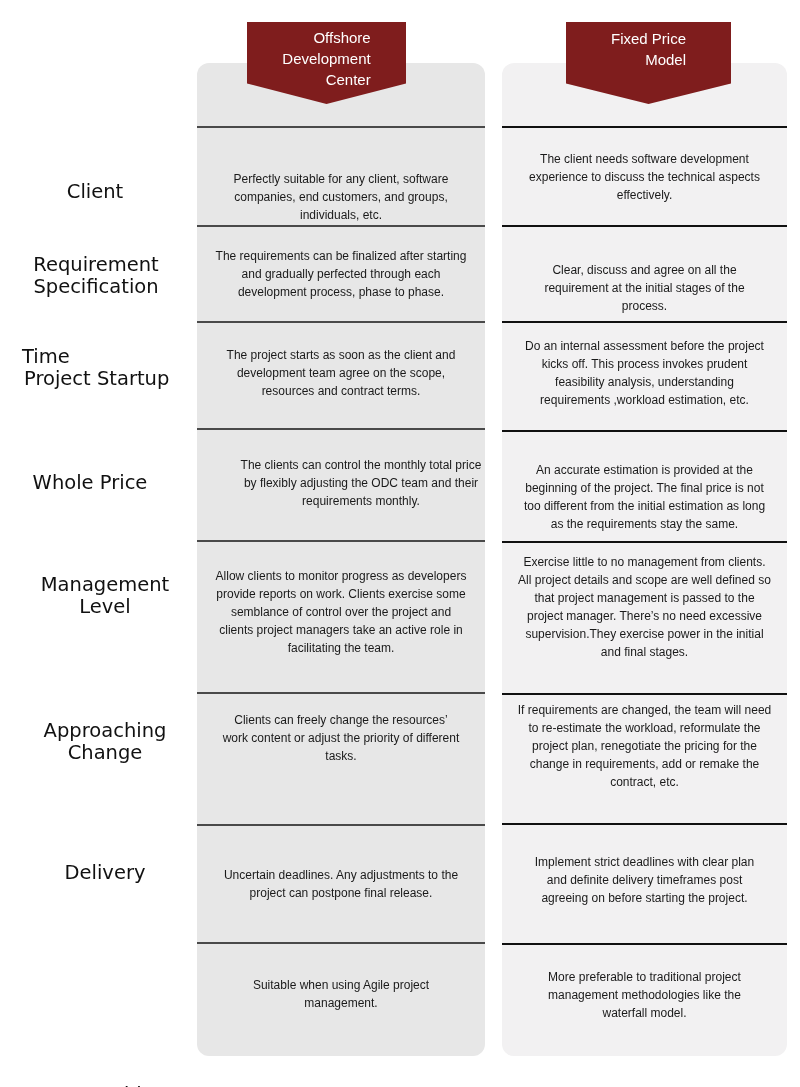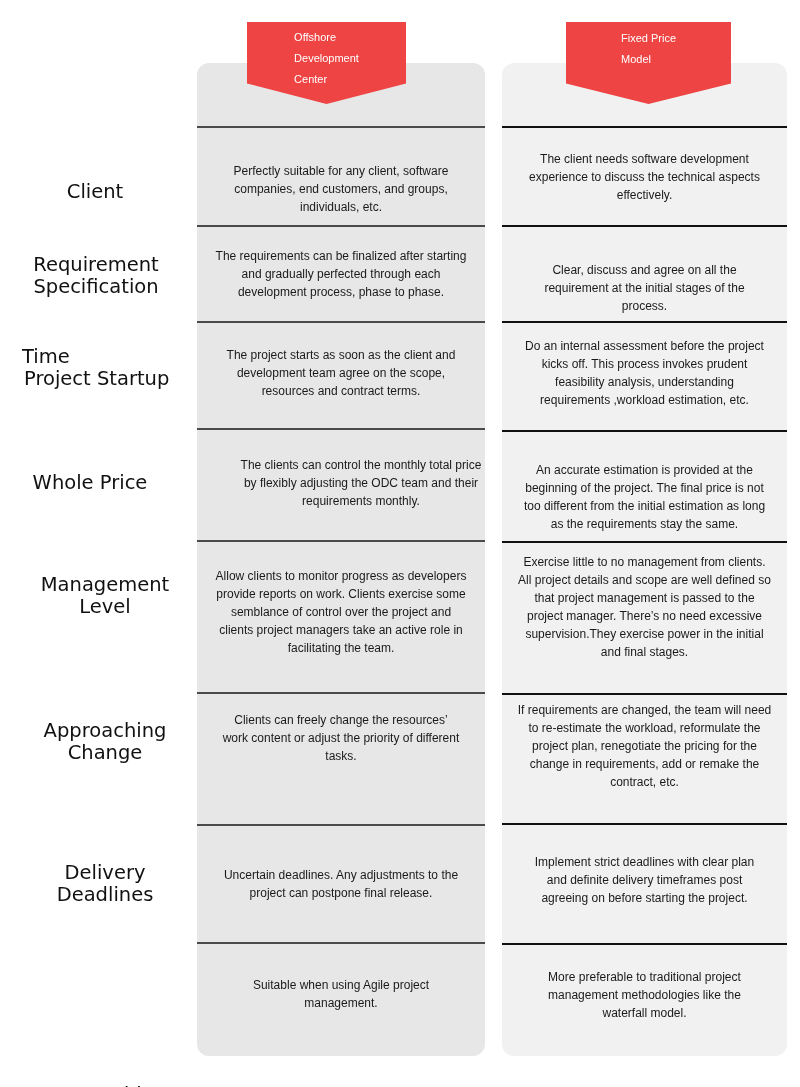--- a/index.html
+++ b/index.html
@@ -1,23 +1,23 @@
 <!DOCTYPE html>
 <html><head>
   <meta charset="utf-8">
   <style>
     html, body { margin: 0; padding: 0; background: #ffffff; }
     body { width: 800px; height: 1087px; position: relative; overflow: hidden;
            font-family: "Liberation Sans", "DejaVu Sans", sans-serif; color: #111; }
     .col-bg { position: absolute; top: 63px; height: 993px; border-radius: 12px; }
     #col-odc { left: 197px; width: 288px; background: #e7e7e7; }
     #col-fpm { left: 502px; width: 285px; background: #f2f1f2; }
-    .banner { position: absolute; top: 22px; height: 82px; background: #ef4444;
+    .banner { position: absolute; top: 22px; height: 82px; background: #7f1d1d;
               clip-path: polygon(0 0, 100% 0, 100% 75%, 50% 100%, 0 75%);
-              color: #fff; text-align: left; font-size: 11px; line-height: 21px;
+              color: #fff; text-align: right; font-size: 15px; line-height: 21px;
               display: flex; justify-content: center; padding-top: 5px; box-sizing: border-box; }
     #banner-odc { left: 247px; width: 159px; }
     #banner-fpm { left: 566px; width: 165px; padding-top: 6px; }
     .divider { position: absolute; height: 2px; }
     .div-odc { left: 197px; width: 288px; background: #4a4a4a; }
     .div-fpm { left: 502px; width: 285px; background: #111; }
     .cell { position: absolute; display: flex; align-items: center; justify-content: center;
             text-align: center; font-size: 12px; line-height: 18px; color: #1a1a1a; box-sizing: border-box; }
     .cell-odc { left: 197px; width: 288px; padding: 0 14px; }
     .cell-fpm { left: 502px; width: 285px; padding: 0 12px; }
@@ -80,28 +80,27 @@
 <div class="label" style="top:574px; left:0px;">
   <span>Management</span>
   <span>Level</span>
 </div>
 <div class="label" style="top:720px; left:0px;">
   <span>Approaching</span>
   <span>Change</span>
 </div>
 <div class="label" style="top:862px; left:0px;">
   <span>Delivery</span>
-  <span>Deadlines</span>
 </div>
 <div class="label" style="top:1036px; left:0px;margin-top:48px;">
   <span>Approaching</span>
   <span>Method</span>
 </div>
 
-<div class="cell cell-odc" style="top:128px; height:121px; padding:17px 22px;">Perfectly suitable for any client, software companies, end customers, and groups, individuals, etc.</div>
+<div class="cell cell-odc" style="top:136px; height:121px; padding:17px 22px;">Perfectly suitable for any client, software companies, end customers, and groups, individuals, etc.</div>
 <div class="cell cell-odc" style="top:227px; height:94px; padding:0 16px;">The requirements can be finalized after starting and gradually perfected through each development process, phase to phase.</div>
 <div class="cell cell-odc" style="top:323px; height:100px; padding:0 18px;">The project starts as soon as the client and development team agree on the scope, resources and contract terms.</div>
 <div class="cell cell-odc" style="top:430px; height:105px; padding:0 16px;margin-left:20px;">The clients can control the monthly total price by flexibly adjusting the ODC team and their requirements monthly.</div>
 <div class="cell cell-odc" style="top:542px; height:130px; padding:0 16px; align-items:flex-start; padding-top:25px;">Allow clients to monitor progress as developers provide reports on work. Clients exercise some semblance of control over the project and clients project managers take an active role in facilitating the team.</div>
 <div class="cell cell-odc" style="top:694px; height:130px; padding:0 24px; align-items:flex-start; padding-top:17px;">Clients can freely change the resources’ work content or adjust the priority of different tasks.</div>
 <div class="cell cell-odc" style="top:826px; height:116px; padding:0 16px;">Uncertain deadlines. Any adjustments to the project can postpone final release.</div>
 <div class="cell cell-odc" style="top:944px; height:100px; padding:0 38px;">Suitable when using Agile project management.</div>
 
 <div class="cell cell-fpm" style="top:128px; height:97px; padding:0 16px;">The client needs software development experience to discuss the technical aspects effectively.</div>
 <div class="cell cell-fpm" style="top:227px; height:121px; padding:0 30px;">Clear, discuss and agree on all the requirement at the initial stages of the process.</div>

